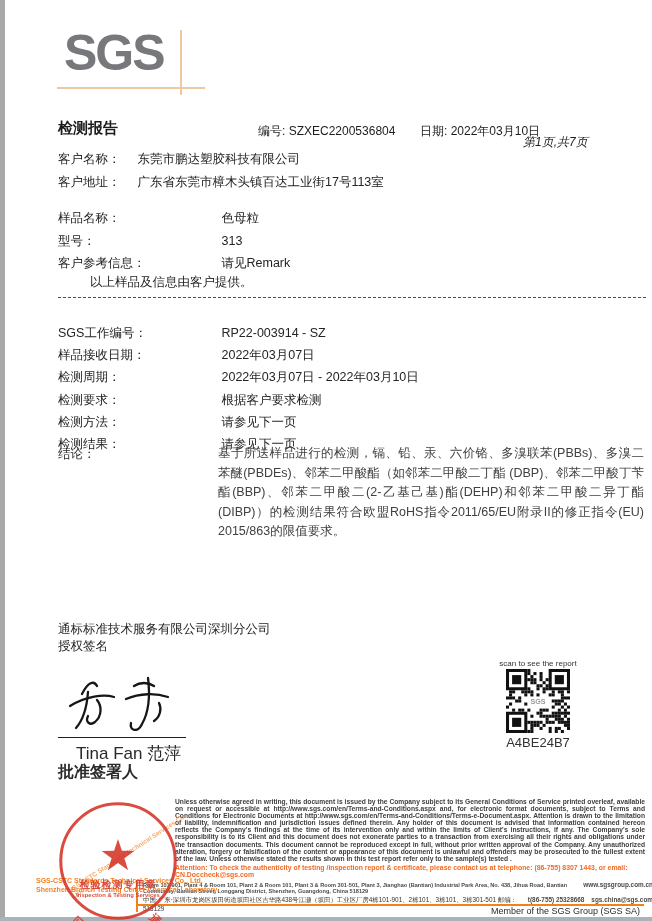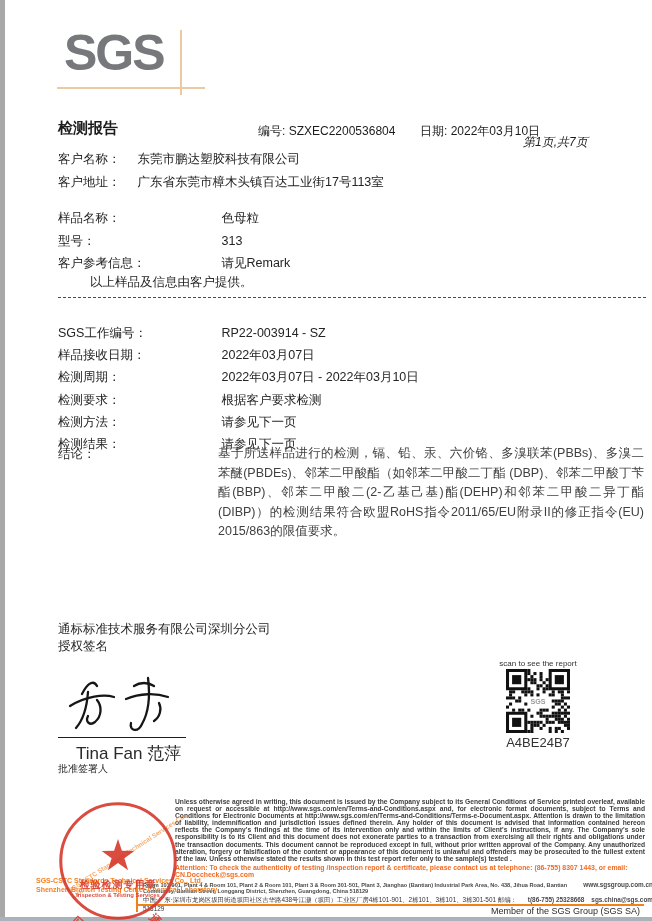--- a/index.html
+++ b/index.html
@@ -31,21 +31,21 @@
 
   .conclusion-label{position:absolute;left:58px;top:446px;font-size:12.5px;}
   .conclusion-text{position:absolute;left:218px;top:444px;width:426px;font-size:12.5px;
                    line-height:19.5px;text-align:justify;color:#404040;}
 
   
   .sig-company{position:absolute;left:58px;top:621px;font-size:12.5px;line-height:17px;color:#242424;}
   .signature{position:absolute;left:64px;top:666px;}
   .sig-line{position:absolute;left:58px;top:737px;width:128px;border-bottom:1.5px solid #1d1d1d;}
   .sig-name{position:absolute;left:76px;top:742px;font-size:17px;}
-  .sig-role{position:absolute;left:58px;top:762px;font-size:10px;}
+  .sig-role{position:absolute;left:58px;top:762px;font-size:16px;font-weight:bold;}
 
   
   .qr-caption{position:absolute;left:492px;top:659px;width:92px;text-align:center;font-size:8px;color:#333;}
   .qr-box{position:absolute;left:506px;top:669px;}
   .qr-code-text{position:absolute;left:492px;top:735px;width:92px;text-align:center;font-size:13px;color:#333;}
 
   
   .stamp{position:absolute;left:56px;top:799px;z-index:3;}
   .stamp-watermark{position:absolute;left:58px;top:846px;width:150px;z-index:2;color:#f5a15a;
                    font-size:6.5px;font-weight:bold;transform:rotate(-33deg);opacity:.9;}

